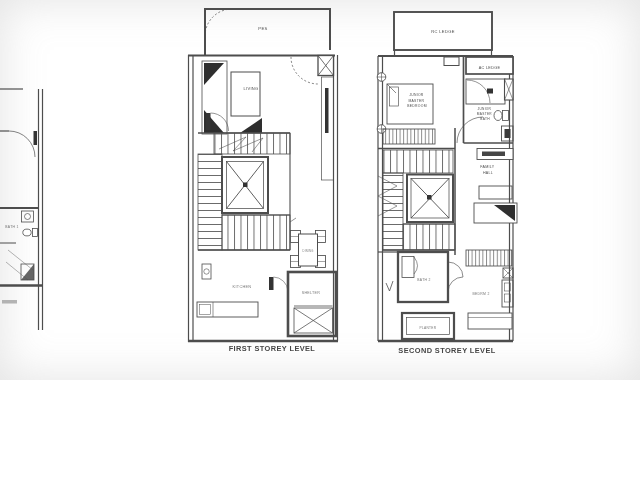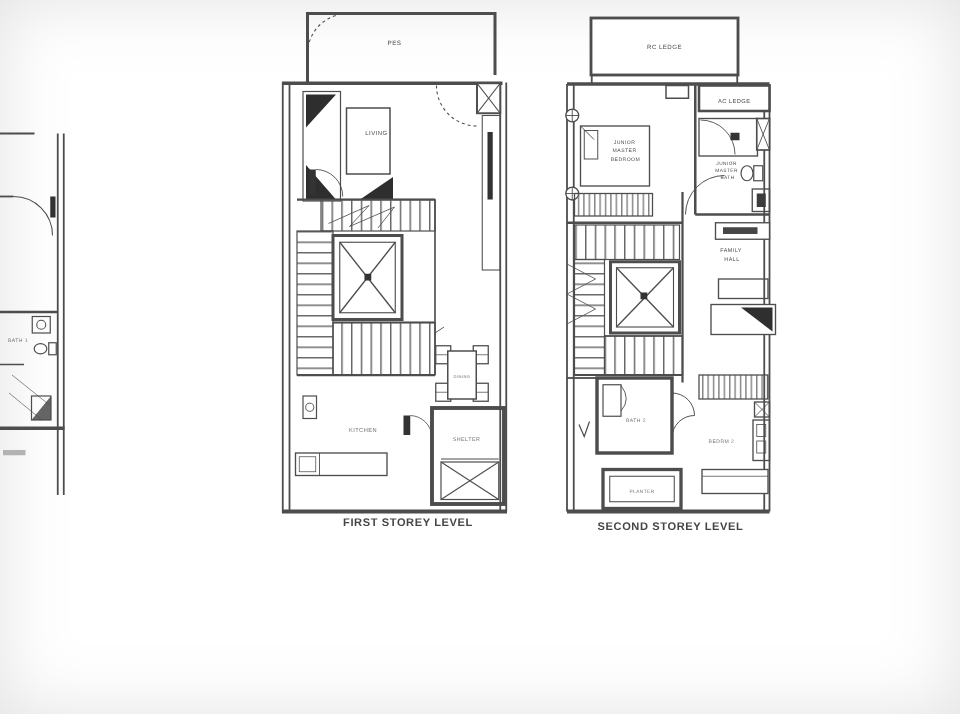--- a/index.html
+++ b/index.html
@@ -1,17 +1,17 @@
 <!DOCTYPE html>
 <html><head>
 <meta charset="utf-8">
 <style>
   html,body{margin:0;padding:0;background:#fff;}
   .canvas{
-    position:relative;width:640px;height:476px;background:#ffffff;overflow:hidden;
+    position:relative;width:640px;height:380px;background:#ffffff;overflow:hidden;
     box-shadow:inset 0 0 45px rgba(150,150,150,.28);
     font-family:"Liberation Sans",sans-serif;
   }
   svg{display:block;filter:blur(0.3px);}
   .lbl{font-family:"Liberation Sans",sans-serif;fill:#4c4c4c;text-anchor:middle;letter-spacing:.3px;}
   .caption{font-family:"Liberation Sans",sans-serif;font-size:7.4px;font-weight:600;fill:#464646;letter-spacing:.4px;text-anchor:middle;}
   .fuzzy{filter:blur(.5px);opacity:.78;}
   .ink{stroke:#4d4d4d;fill:none;}
   .inkfill{stroke:#4d4d4d;fill:#ffffff;}
   .dark{fill:#333333;stroke:none;}

